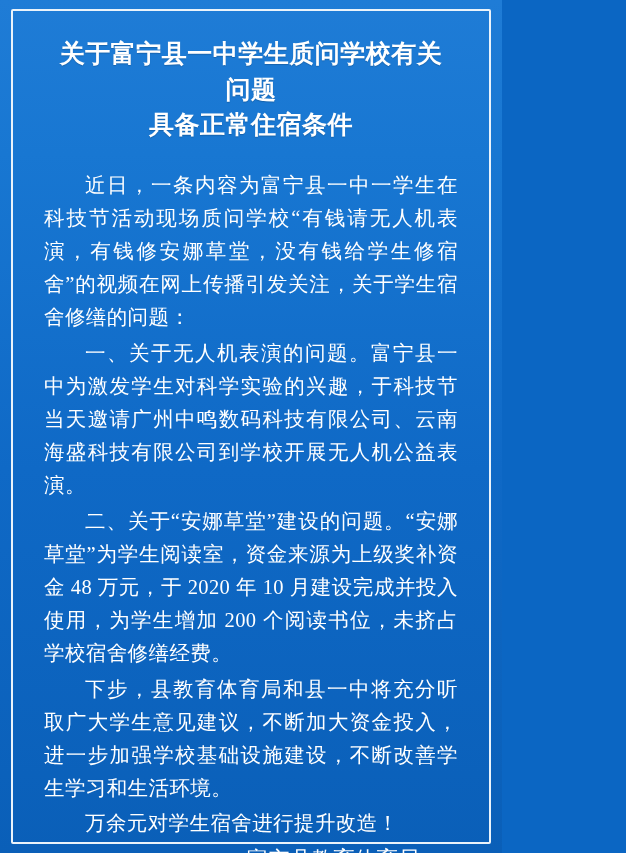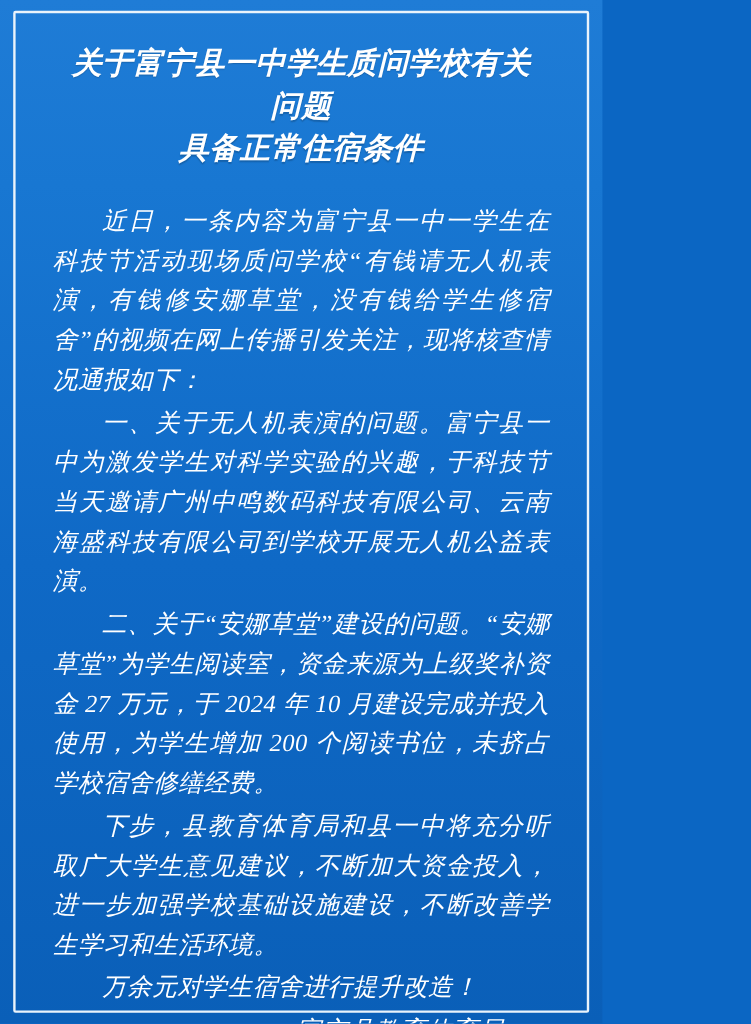--- a/index.html
+++ b/index.html
@@ -14,21 +14,20 @@
     overflow: hidden;
   }
   .page {
     position: relative;
     width: 502px;
     height: 853px;
     box-sizing: border-box;
     background:
       linear-gradient(180deg, #1f7cd6 0%, #1877d2 18%, #0f69c6 55%, #0a5fb8 100%);
     padding: 12px 14px 10px 14px;
-    font-style: italic;
   }
   .frame {
     position: absolute;
     top: 9px;
     left: 11px;
     right: 11px;
     bottom: 9px;
     border: 2px solid #eaf3fb;
     border-radius: 2px;
     pointer-events: none;
@@ -88,23 +87,23 @@
   <div class="frame"></div>
 
   <div class="content">
 
     <div class="title">
       <span>关于富宁县一中学生质问学校有关问题</span>
       <span class="line2">具备正常住宿条件</span>
     </div>
 
     <div class="body">
-      <p class="para">近日，一条内容为富宁县一中一学生在科技节活动现场质问学校“有钱请无人机表演，有钱修安娜草堂，没有钱给学生修宿舍”的视频在网上传播引发关注，现将核查情况通报如下：</p>
+      <p class="para">近日，一条内容为富宁县一中一学生在科技节活动现场质问学校“有钱请无人机表演，有钱修安娜草堂，没有钱给学生修宿舍”的视频在网上传播引发关注，关于学生宿舍修缮的问题：</p>
       <p class="para">一、关于无人机表演的问题。富宁县一中为激发学生对科学实验的兴趣，于科技节当天邀请广州中鸣数码科技有限公司、云南海盛科技有限公司到学校开展无人机公益表演。</p>
-      <p class="para">二、关于“安娜草堂”建设的问题。“安娜草堂”为学生阅读室，资金来源为上级奖补资金 27 万元，于 2024 年 10 月建设完成并投入使用，为学生增加 200 个阅读书位，未挤占学校宿舍修缮经费。</p>
+      <p class="para">二、关于“安娜草堂”建设的问题。“安娜草堂”为学生阅读室，资金来源为上级奖补资金 48 万元，于 2020 年 10 月建设完成并投入使用，为学生增加 200 个阅读书位，未挤占学校宿舍修缮经费。</p>
       <p class="para">下步，县教育体育局和县一中将充分听取广大学生意见建议，不断加大资金投入，进一步加强学校基础设施建设，不断改善学生学习和生活环境。</p>
       <p class="para">万余元对学生宿舍进行提升改造！</p>
     </div>
 
     <div class="signature">
       <span class="sig-line">富宁县教育体育局</span>
     </div>
 
   </div>
 </div>

